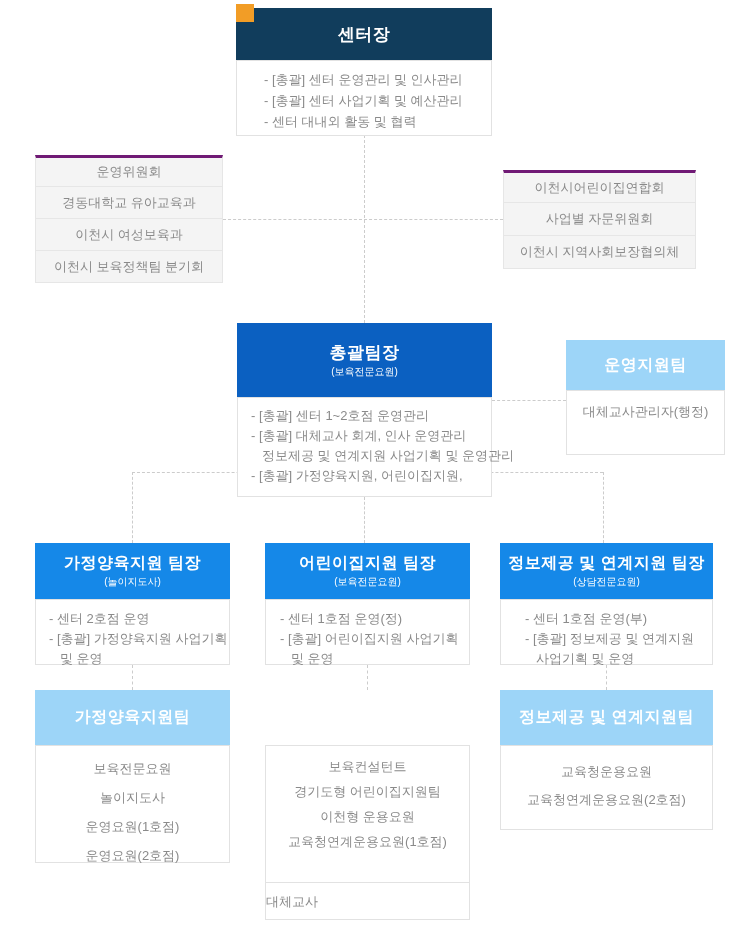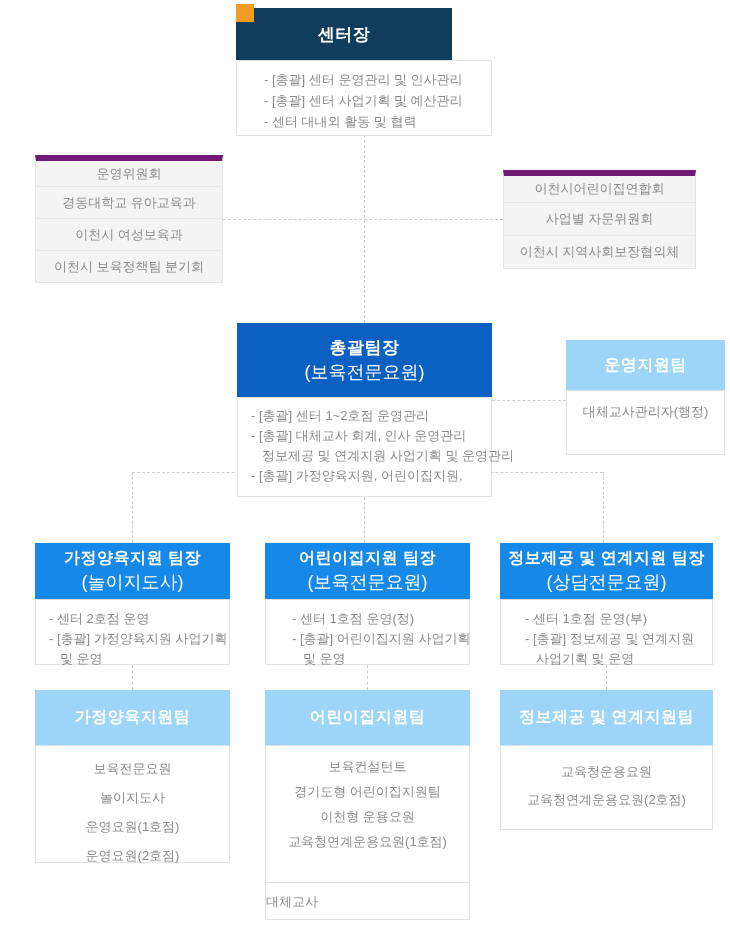--- a/index.html
+++ b/index.html
@@ -6,56 +6,56 @@
   body{font-family:"Liberation Sans","DejaVu Sans",sans-serif;}
   .canvas{position:relative;width:730px;height:941px;background:#fff;overflow:hidden;}
 
   
   .line-v{position:absolute;width:0;border-left:1px dashed #cccccc;z-index:0;}
   .line-h{position:absolute;height:0;border-top:1px dashed #cccccc;z-index:0;}
 
   
   .hdr{position:absolute;display:flex;flex-direction:column;align-items:center;justify-content:center;color:#fff;text-align:center;z-index:1;}
   .hdr .t{font-weight:bold;font-size:17px;letter-spacing:0.5px;}
-  .hdr .s{font-size:18px;margin-top:1px;}
+  .hdr .s{font-size:10px;margin-top:1px;}
   .navy{background:#113d5c;}
   .blue{background:#0b60c1;}
   .bright{background:#1588e8;}
   .lblue{background:#9dd5f8;}
   .hdr.small .t{font-size:16px;}
 
   .accent{position:absolute;left:236px;top:4px;width:18px;height:18px;background:#f29d26;z-index:2;}
 
   .body-box{position:absolute;background:#fff;border:1px solid #e2e2e2;box-sizing:border-box;color:#8a8a8a;font-size:13px;z-index:1;}
   .body-box .ln{line-height:21px;white-space:nowrap;}
   .body-box .cont{padding-left:11px;}
   .centered{text-align:center;}
 
   .committee{position:absolute;z-index:1;}
   .committee .cell{background:#f4f4f4;border:1px solid #e6e6e6;border-top:none;box-sizing:border-box;color:#8a8a8a;font-size:13px;display:flex;align-items:center;justify-content:center;}
-  .committee .cell:first-child{border-top:6px solid #701a75;}
+  .committee .cell:first-child{border-top:3px solid #701a75;}
 </style>
 </head>
 <body>
 
 <div class="canvas">
 
   <div class="line-v" style="left:364px;top:135px;height:188px"></div>
   <div class="line-h" style="left:223px;top:219px;width:280px"></div>
   <div class="line-h" style="left:492px;top:400px;width:74px"></div>
   <div class="line-h" style="left:132px;top:472px;width:471px"></div>
   <div class="line-v" style="left:132px;top:472px;height:71px"></div>
   <div class="line-v" style="left:364px;top:497px;height:46px"></div>
   <div class="line-v" style="left:603px;top:472px;height:71px"></div>
   <div class="line-v" style="left:132px;top:665px;height:25px"></div>
   <div class="line-v" style="left:367px;top:665px;height:25px"></div>
   <div class="line-v" style="left:606px;top:665px;height:25px"></div>
 
   <div class="accent"></div>
-  <div class="hdr navy" style="left:236px;top:8px;width:216px;height:52px">
+  <div class="hdr navy" style="left:236px;top:8px;width:256px;height:52px">
     <div class="t">센터장</div>
   </div>
   <div class="body-box" style="left:236px;top:60px;width:256px;height:76px;padding:8px 0 0 27px">
     <div class="ln">- [총괄] 센터 운영관리 및 인사관리</div>
     <div class="ln">- [총괄] 센터 사업기획 및 예산관리</div>
     <div class="ln">- 센터 대내외 활동 및 협력</div>
   </div>
 
   <div class="committee" style="left:35px;top:155px;width:188px">
     <div class="cell" style="height:32px">운영위원회</div>
@@ -95,21 +95,21 @@
   <div class="body-box" style="left:35px;top:599px;width:195px;height:66px;padding:9px 0 0 13px">
     <div class="ln" style="line-height:20px">- 센터 2호점 운영</div>
     <div class="ln" style="line-height:20px">- [총괄] 가정양육지원 사업기획</div>
     <div class="ln cont" style="line-height:20px">및 운영</div>
   </div>
 
   <div class="hdr bright small" style="left:265px;top:543px;width:205px;height:56px">
     <div class="t">어린이집지원 팀장</div>
     <div class="s">(보육전문요원)</div>
   </div>
-  <div class="body-box" style="left:265px;top:599px;width:205px;height:66px;padding:9px 0 0 26px">
+  <div class="body-box" style="left:265px;top:599px;width:205px;height:66px;padding:9px 0 0 14px">
     <div class="ln" style="line-height:20px">- 센터 1호점 운영(정)</div>
     <div class="ln" style="line-height:20px">- [총괄] 어린이집지원 사업기획</div>
     <div class="ln cont" style="line-height:20px">및 운영</div>
   </div>
 
   <div class="hdr bright small" style="left:500px;top:543px;width:213px;height:56px">
     <div class="t">정보제공 및 연계지원 팀장</div>
     <div class="s">(상담전문요원)</div>
   </div>
   <div class="body-box" style="left:500px;top:599px;width:213px;height:66px;padding:9px 0 0 24px">
@@ -121,23 +121,20 @@
   <div class="hdr lblue small" style="left:35px;top:690px;width:195px;height:55px">
     <div class="t">가정양육지원팀</div>
   </div>
   <div class="body-box centered" style="left:35px;top:745px;width:195px;height:118px;padding-top:8px">
     <div class="ln" style="line-height:29px">보육전문요원</div>
     <div class="ln" style="line-height:29px">놀이지도사</div>
     <div class="ln" style="line-height:29px">운영요원(1호점)</div>
     <div class="ln" style="line-height:29px">운영요원(2호점)</div>
   </div>
 
-  <div class="hdr lblue small" style="left:265px;top:690px;width:205px;height:55px">
-    <div class="t">어린이집지원팀</div>
-  </div>
   <div class="body-box centered" style="left:265px;top:745px;width:205px;height:138px;padding-top:8px">
     <div class="ln" style="line-height:25px">보육컨설턴트</div>
     <div class="ln" style="line-height:25px">경기도형 어린이집지원팀</div>
     <div class="ln" style="line-height:25px">이천형 운용요원</div>
     <div class="ln" style="line-height:25px">교육청연계운용요원(1호점)</div>
   </div>
   <div class="body-box centered" style="left:265px;top:882px;width:205px;height:38px;display:flex;align-items:center;justify-content:flex-start">
     <div class="ln">대체교사</div>
   </div>
 

